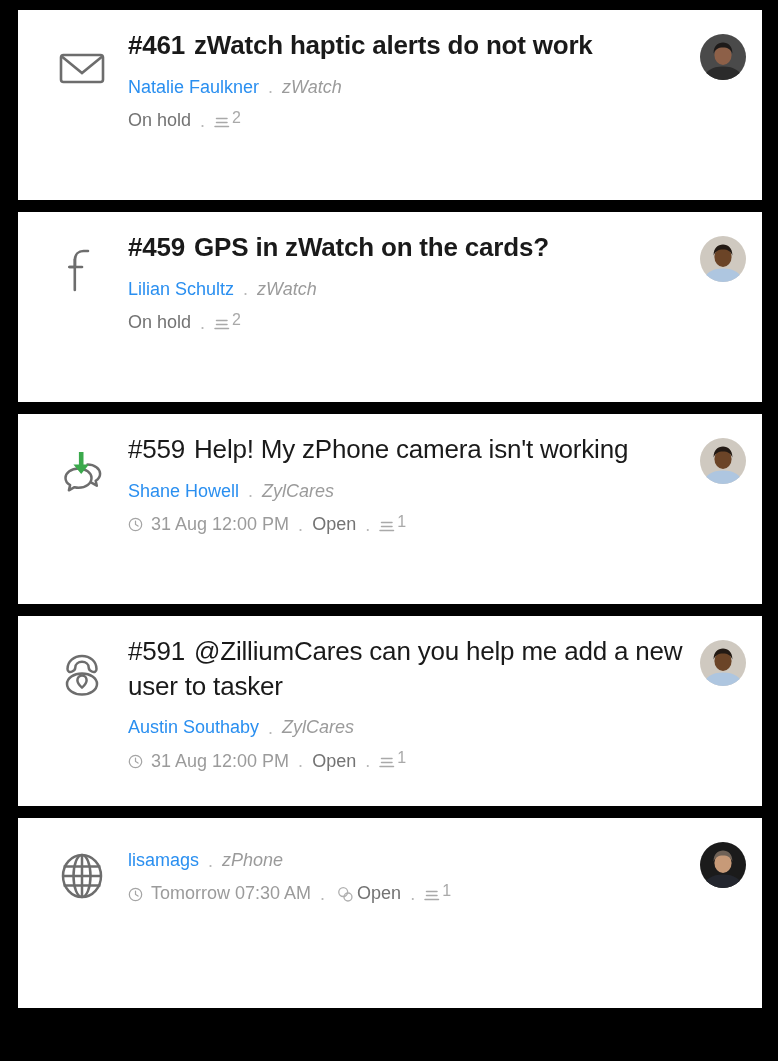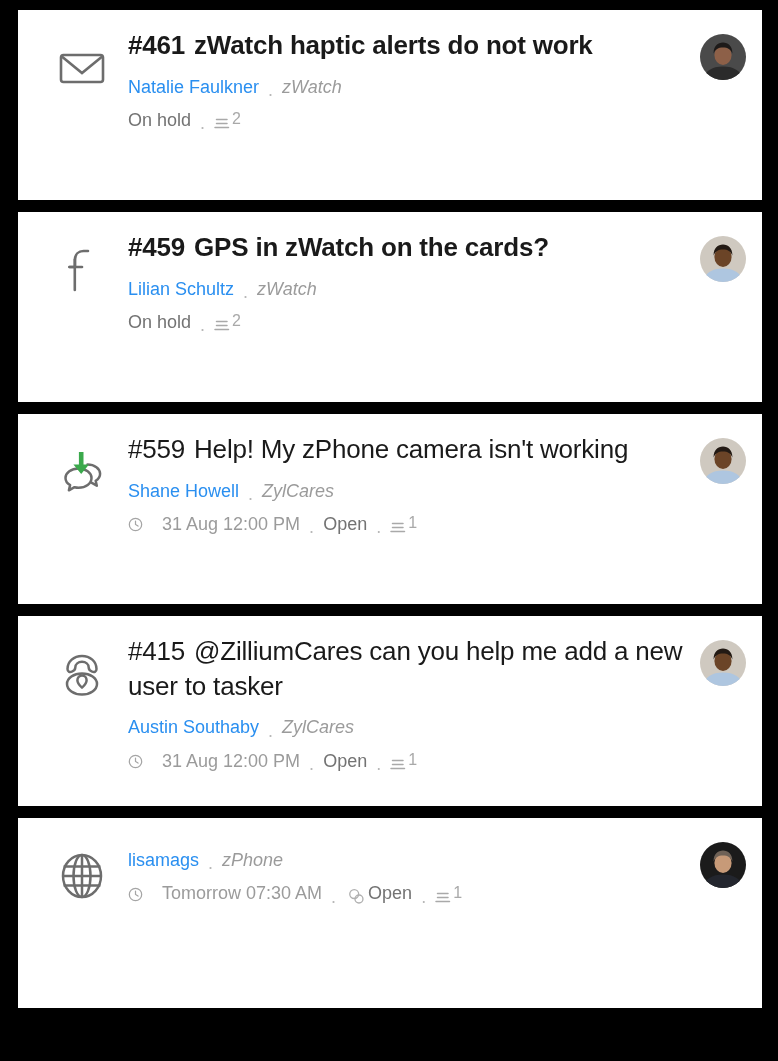--- a/index.html
+++ b/index.html
@@ -57,21 +57,21 @@
     word-wrap: break-word;
   }
   .card-title.bold {
     font-weight: 700;
   }
   .title-id {
     margin-right: 9px;
   }
   .meta-row {
     display: flex;
-    align-items: flex-end;
+    align-items: center;
     flex-wrap: wrap;
     margin-top: 13px;
     font-size: 18px;
     line-height: 1.3;
   }
   .meta-row.second {
     margin-top: 10px;
   }
   .requester {
     color: #2a8ff0;
@@ -87,21 +87,21 @@
   .dot-sep {
     color: #b8b8b8;
     margin: 0 9px;
     font-size: 18px;
     line-height: 1;
   }
   .due-date {
     color: #9b9b9b;
     display: inline-flex;
     align-items: center;
-    gap: 19px;
+    gap: 8px;
   }
   .clock-icon {
     width: 15px;
     height: 15px;
     display: block;
     color: #a5a5a5;
     flex: 0 0 15px;
   }
   .merge-icon {
     width: 19px;
@@ -284,21 +284,21 @@
       <div class="card-channel">
         <span>
           <svg class="channel-icon" viewBox="0 0 56 56" fill="none" stroke="currentColor" stroke-width="2.5" stroke-linecap="round" stroke-linejoin="round">
             <path d="M13.5 23 c0 -7.5 6.4 -13 14.5 -13 s14.5 5.5 14.5 13 c0 2.5 -2 3.4 -4.4 2.6 c-2.1 -.7 -3.4 -2 -3.4 -4 c0 -3.6 -3 -5.8 -6.7 -5.8 s-6.7 2.2 -6.7 5.8 c0 2 -1.3 3.3 -3.4 4 c-2.4 .8 -4.4 -.1 -4.4 -2.6 z"></path>
             <ellipse cx="28" cy="38" rx="15" ry="10.5"></ellipse>
             <path d="M28 29.5 c2.6 0 4.6 2.1 4.6 4.7 c0 3 -2.3 5.4 -4.6 7.4 c-2.3 -2 -4.6 -4.4 -4.6 -7.4 c0 -2.6 2 -4.7 4.6 -4.7 z"></path>
           </svg>
         </span>
       </div>
       <div class="card-body">
-        <div class="card-title"><span class="title-id">#415</span><span>@ZilliumCares can you help me add a new user to tasker</span></div>
+        <div class="card-title"><span class="title-id">#591</span><span>@ZilliumCares can you help me add a new user to tasker</span></div>
         <div class="meta-row">
           <span class="requester">Austin Southaby</span>
           <span class="dot-sep">.</span>
           <span class="brand">ZylCares</span>
         </div>
         <div class="meta-row second">
           <span class="due-date">
             <span>
               <svg class="clock-icon" viewBox="0 0 16 16" fill="none" stroke="currentColor" stroke-width="1.3">
                 <circle cx="8" cy="8" r="6.6"></circle>

